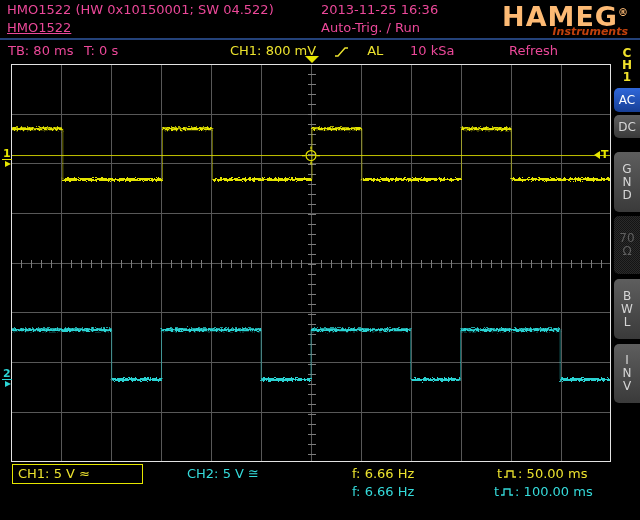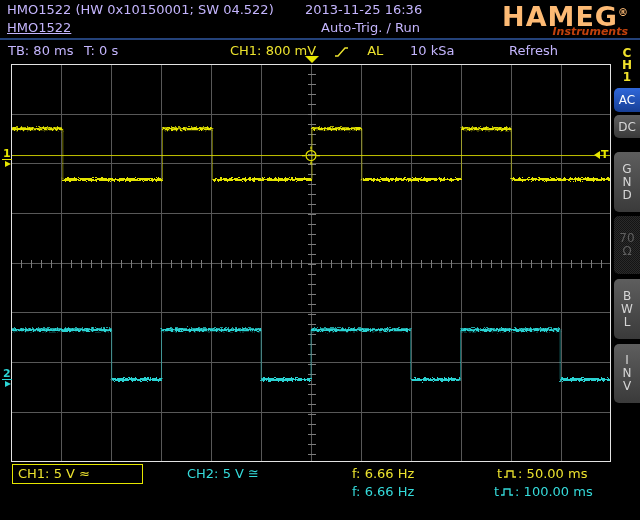--- a/index.html
+++ b/index.html
@@ -1,27 +1,27 @@
 <!DOCTYPE html>
 <html><head>
 <meta charset="utf-8">
 <style>
   html,body{margin:0;padding:0;background:#000;}
   .screen{position:relative;width:640px;height:520px;background:#000;overflow:hidden;
           font-family:"DejaVu Sans",sans-serif;-webkit-font-smoothing:antialiased;}
   .abs{position:absolute;}
-  .white{color:#c4b5fd;}
+  .white{color:#ec4899;}
   .yel{color:#ece32e;}
   .cyn{color:#35dbdb;}
   .t13{font-size:13px;line-height:16px;}
 
   
   .hdr-line1{left:7px;top:2px;}
   .hdr-line2{left:7px;top:20px;text-decoration:underline;}
-  .hdr-date{left:305px;top:2px;}
+  .hdr-date{left:321px;top:2px;}
   .hdr-trigstat{left:321px;top:20px;}
   .logo{right:12px;top:0;text-align:right;}
   .logo-main{font-size:27px;font-weight:bold;color:#fdba74;line-height:25px;letter-spacing:1px;text-align:center;}
   .logo-reg{font-size:10px;vertical-align:super;letter-spacing:0;}
   .logo-tag{font-size:11px;font-weight:bold;font-style:italic;color:#c2410c;margin-top:-4px;}
   .hdr-sep{left:0;top:38px;width:640px;height:2px;background:#24427a;}
 
   
   .sb-tb{left:8px;top:43px;}
   .sb-t{left:84px;top:43px;}

